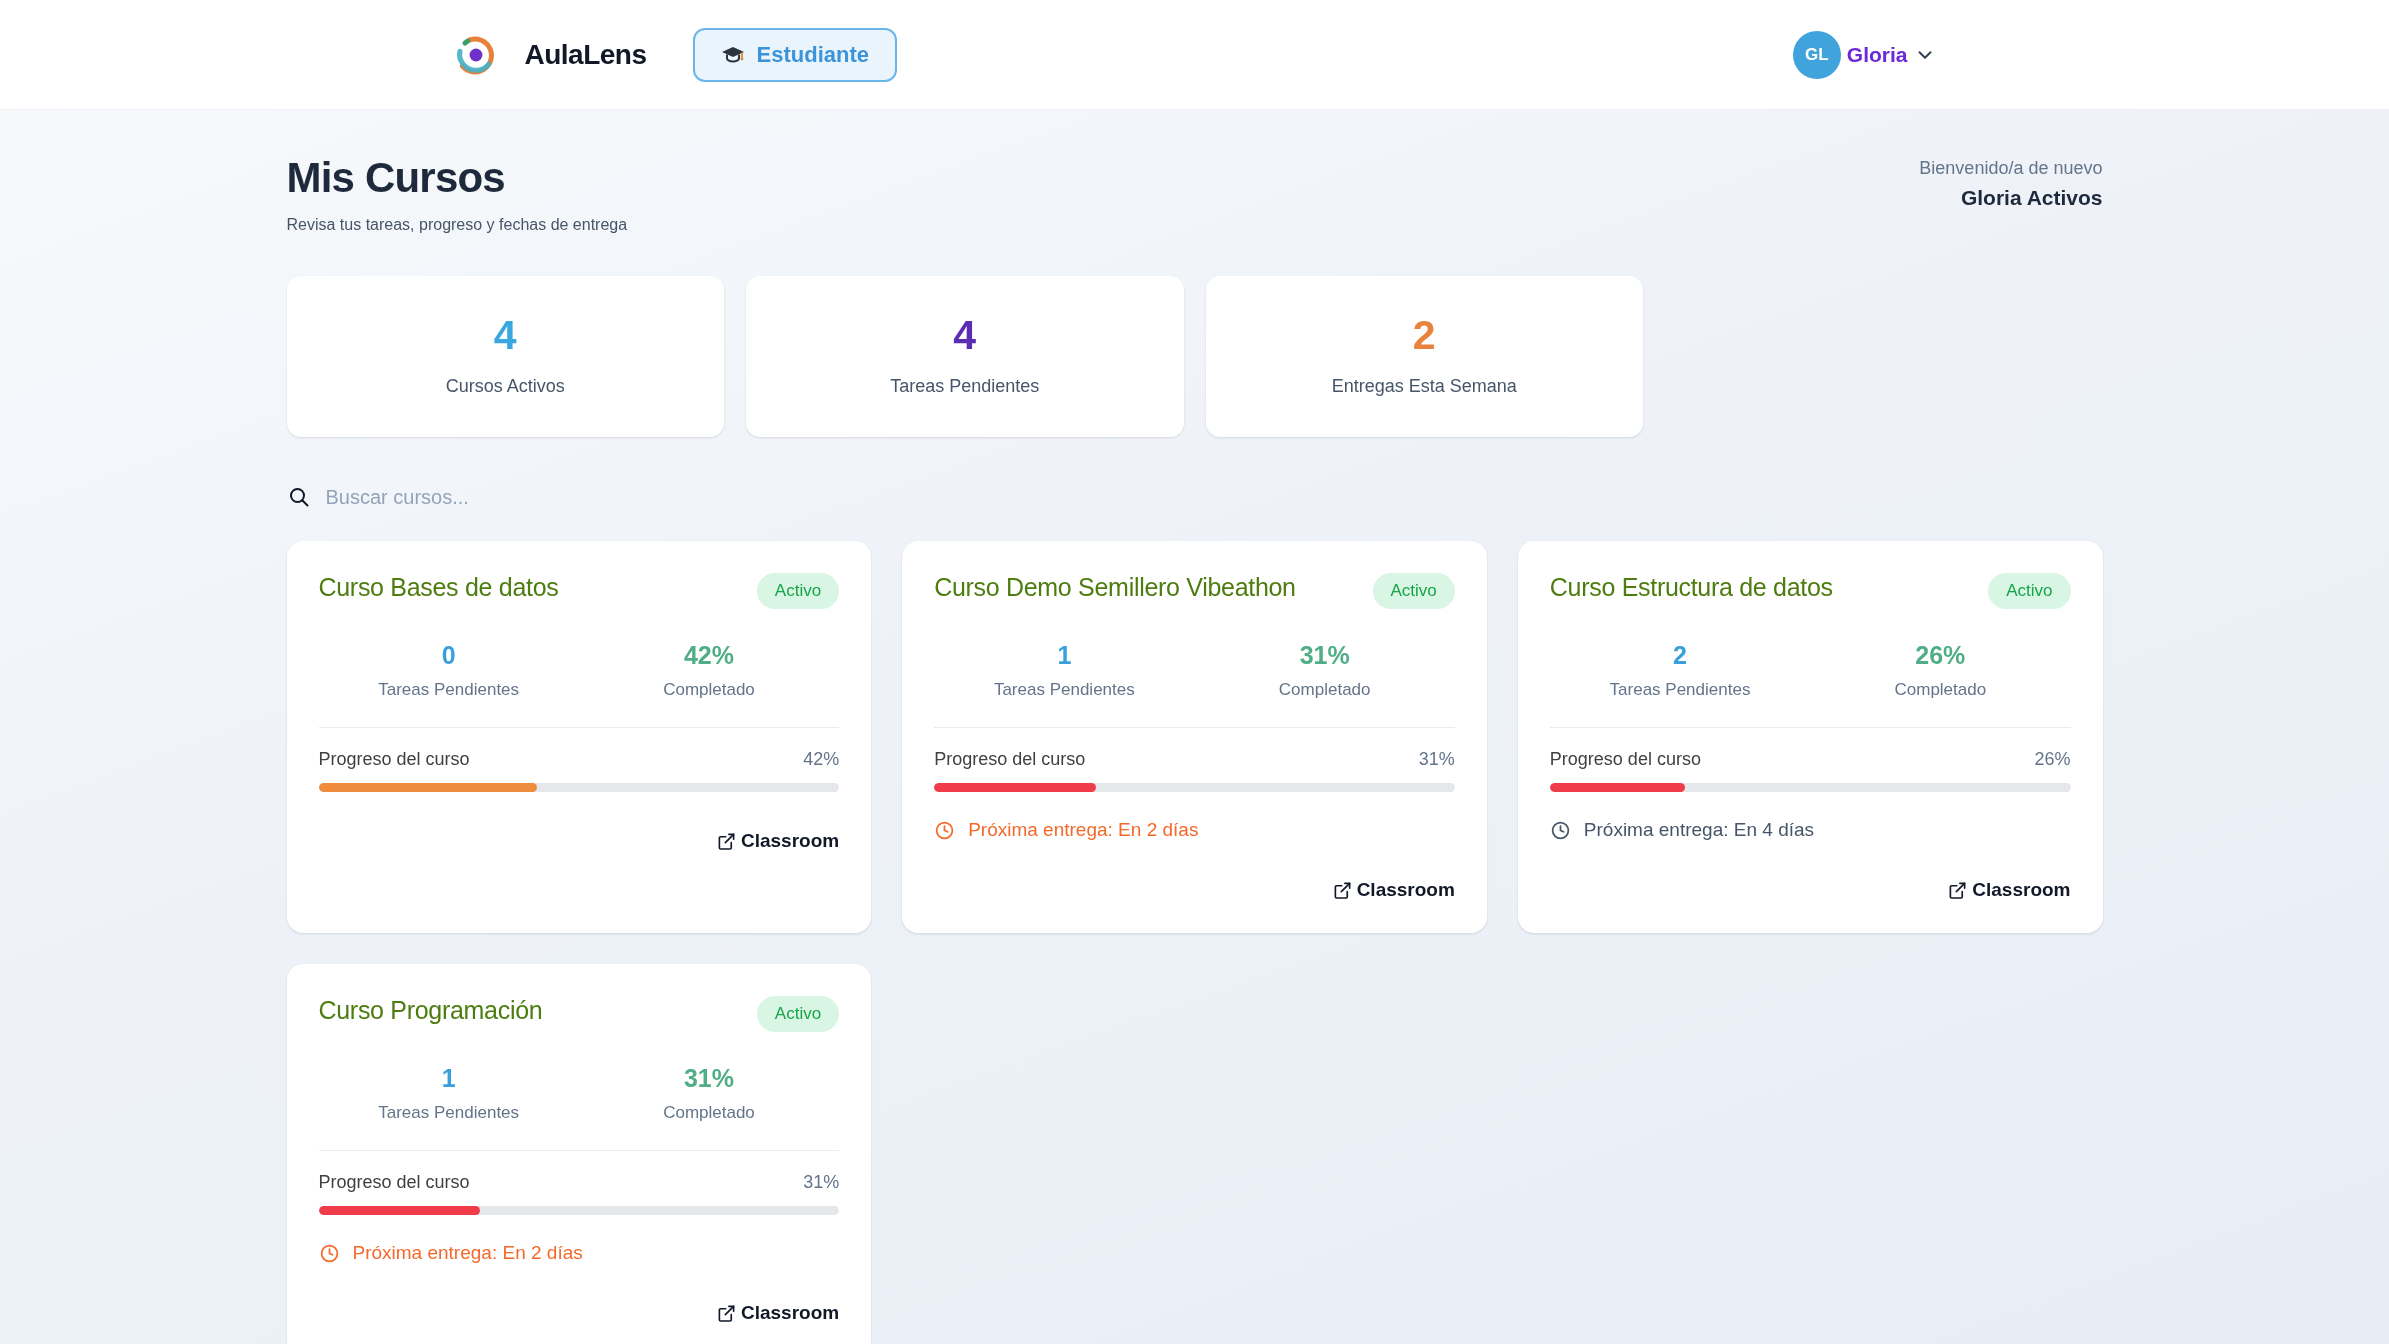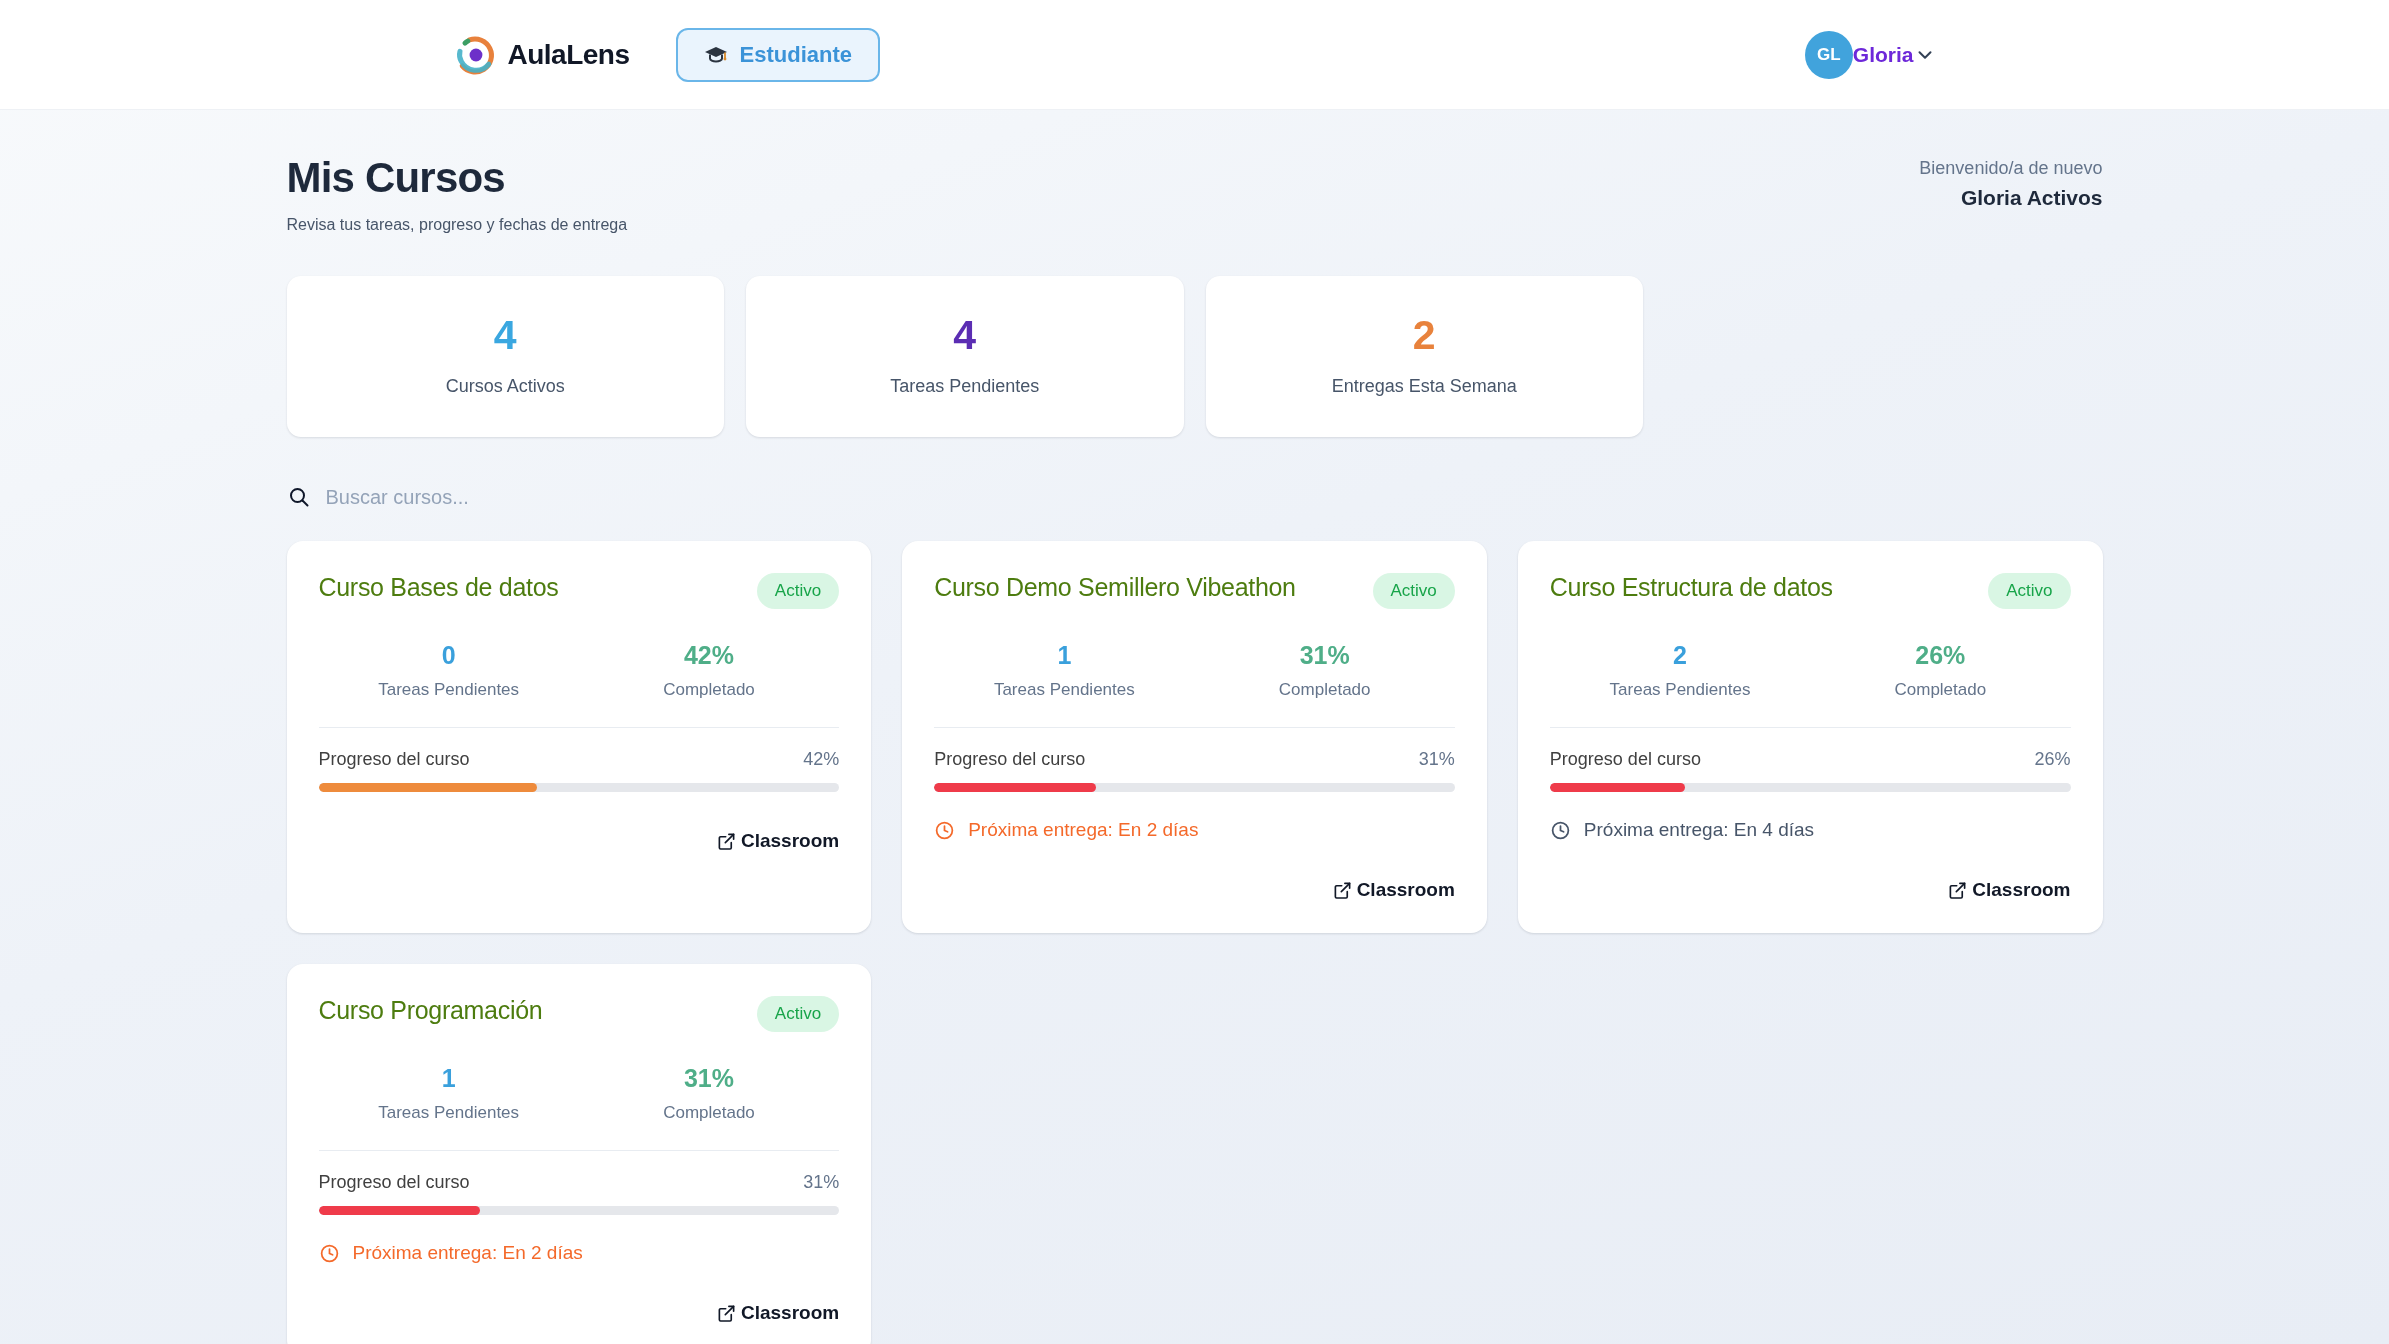--- a/index.html
+++ b/index.html
@@ -10,29 +10,29 @@
     color:#1e293b;
   }
 
   
   .topbar { height:110px; background:#ffffff; border-bottom:1px solid #eef1f5; }
   .topbar-inner {
     max-width:1530px; height:100%; margin:0 auto; padding:0 24px;
     display:flex; align-items:center; justify-content:space-between;
   }
   .brand-group { display:flex; align-items:center; gap:46px; }
-  .brand { display:flex; align-items:center; gap:10px; }
+  .brand { display:flex; align-items:center; gap:27px; }
   .brand-name { font-size:28px; font-weight:800; color:#111827; letter-spacing:-0.5px; }
   .role-btn {
     display:flex; align-items:center; gap:12px;
     background:#eaf4fd; border:2px solid #6ab6e9; border-radius:12px;
     padding:12px 26px; cursor:pointer;
   }
   .role-btn span.lbl { font-size:22px; font-weight:700; color:#3b93d8; }
-  .user-group { display:flex; align-items:center; gap:0; cursor:pointer; }
+  .user-group { display:flex; align-items:center; gap:6px; cursor:pointer; }
   .avatar {
     width:48px; height:48px; border-radius:50%; background:#41a3dc;
     display:flex; align-items:center; justify-content:center;
     color:#fff; font-size:17px; font-weight:700;
   }
   .user-name { font-size:21px; font-weight:600; color:#6d28d9; }
 
   
   .container { max-width:1820px; margin:0 auto; padding:0 2px; }
   .title-row { display:flex; justify-content:space-between; align-items:flex-start; margin-top:44px; }

